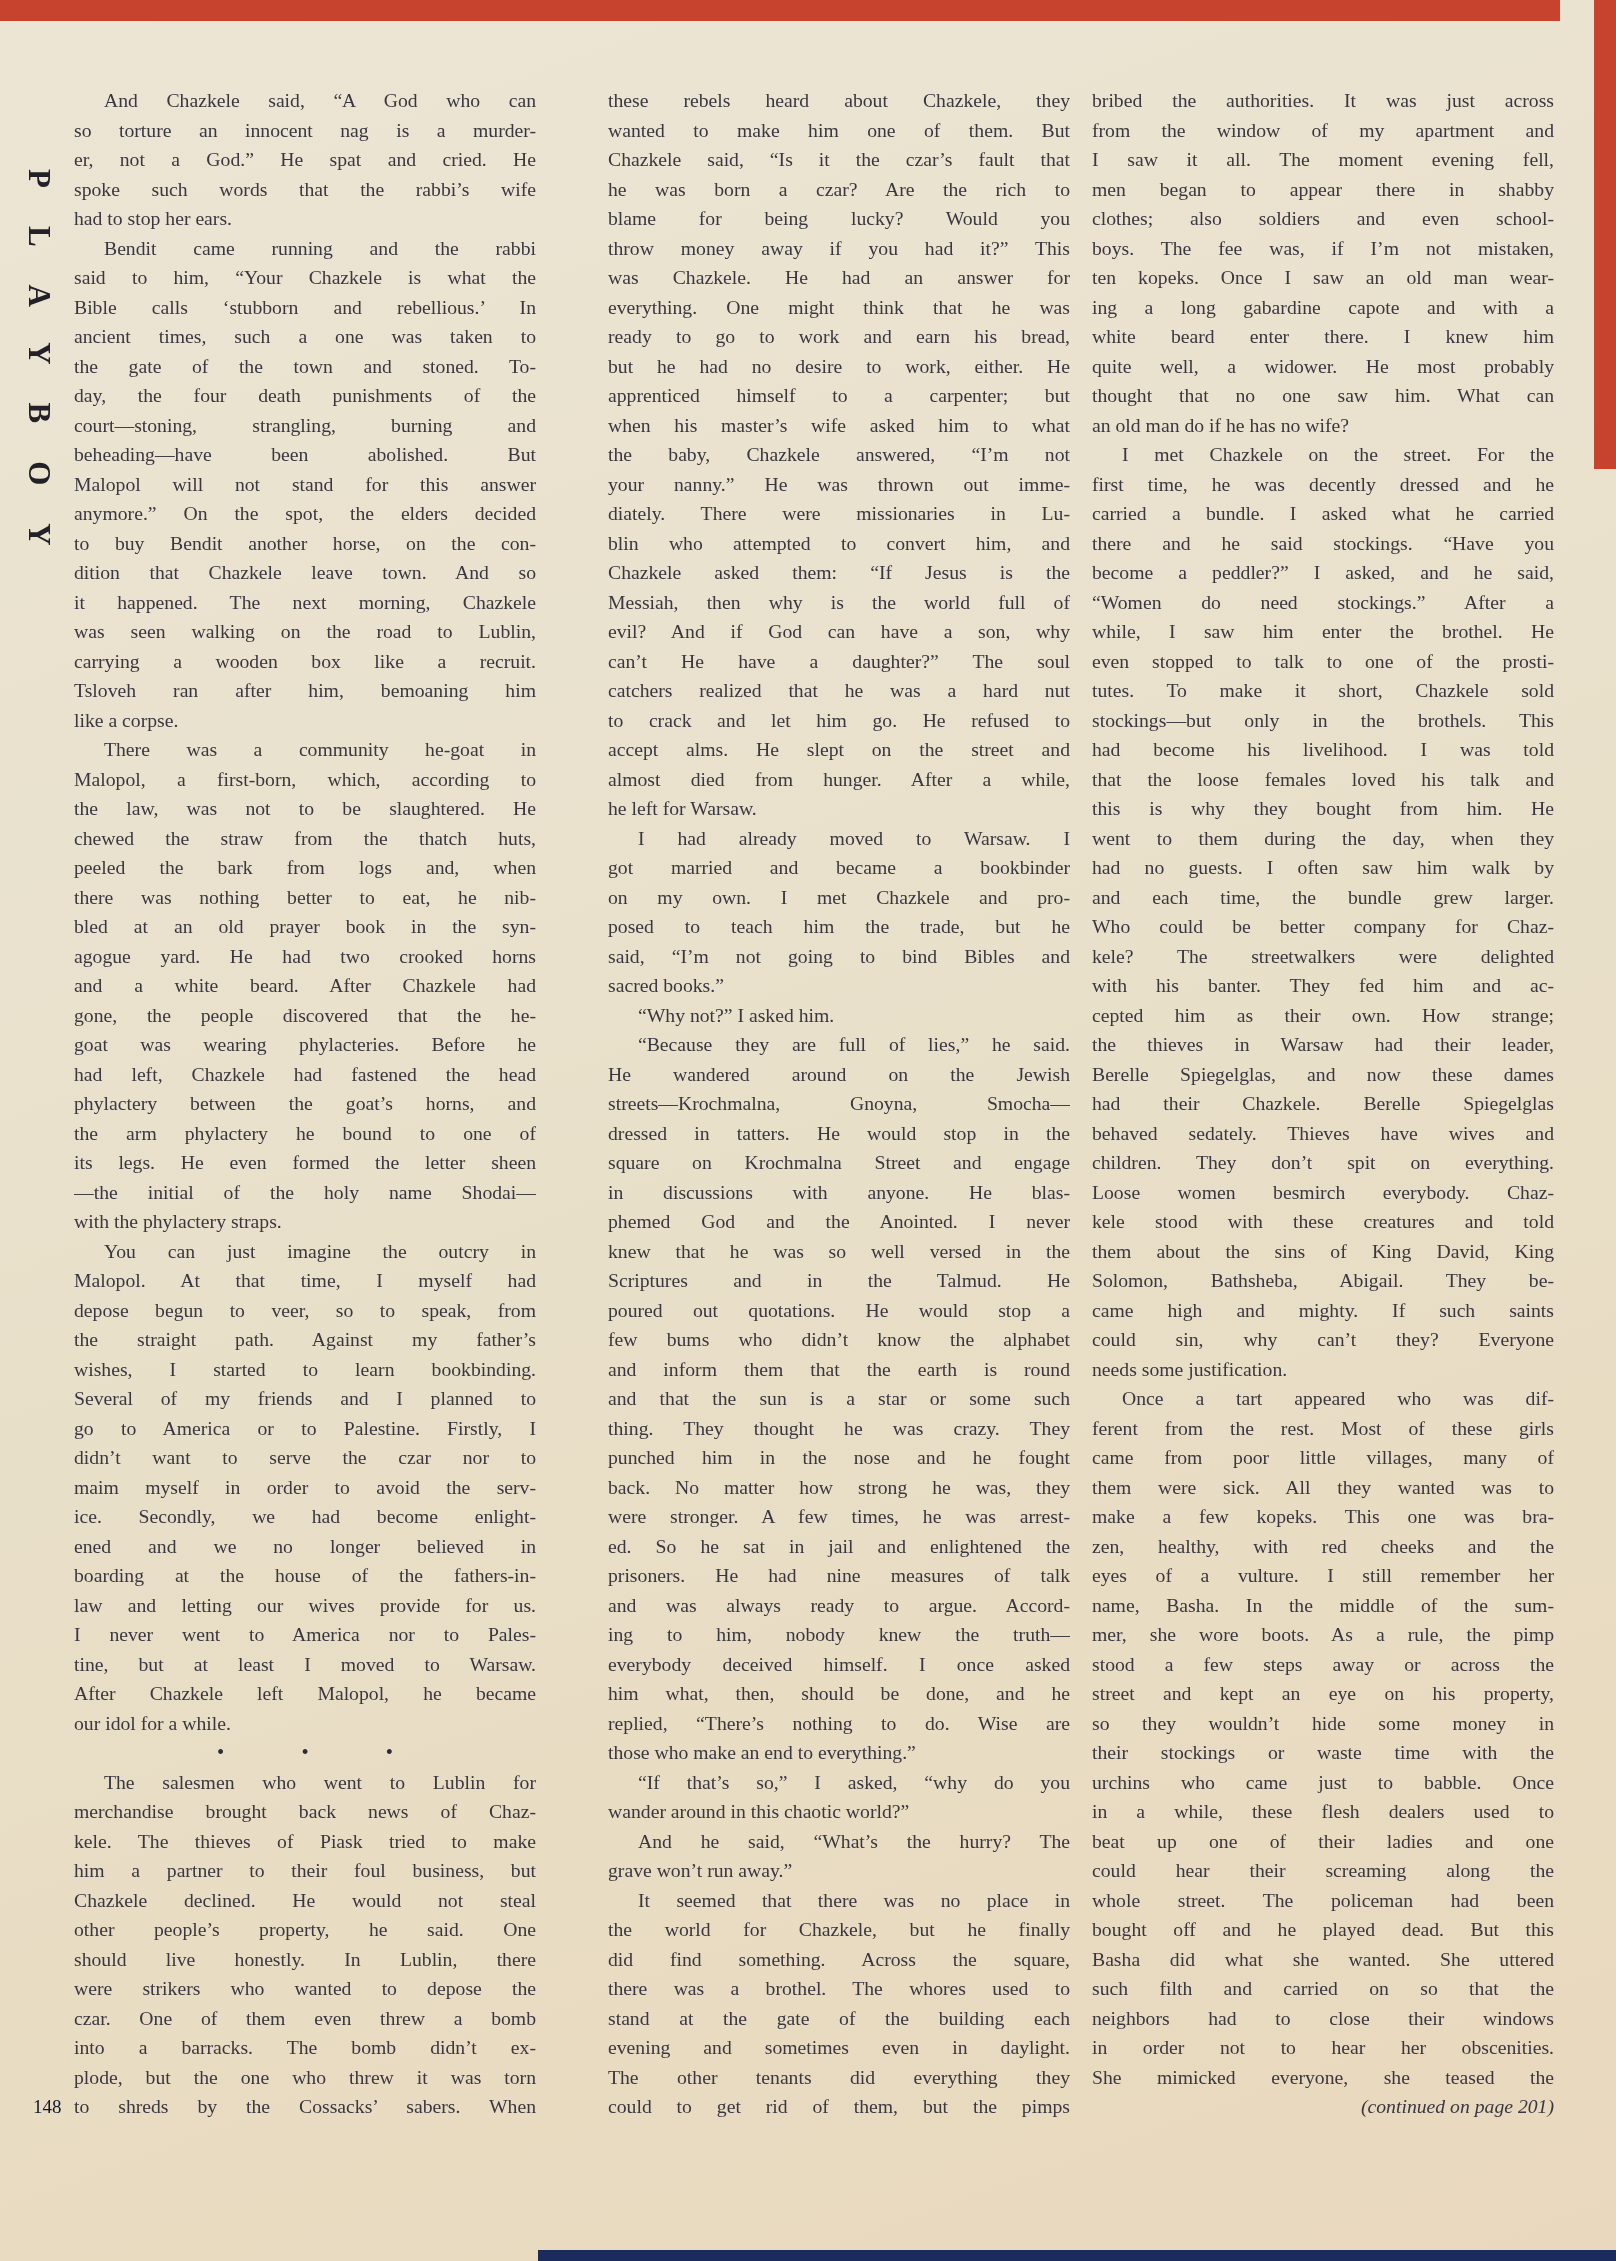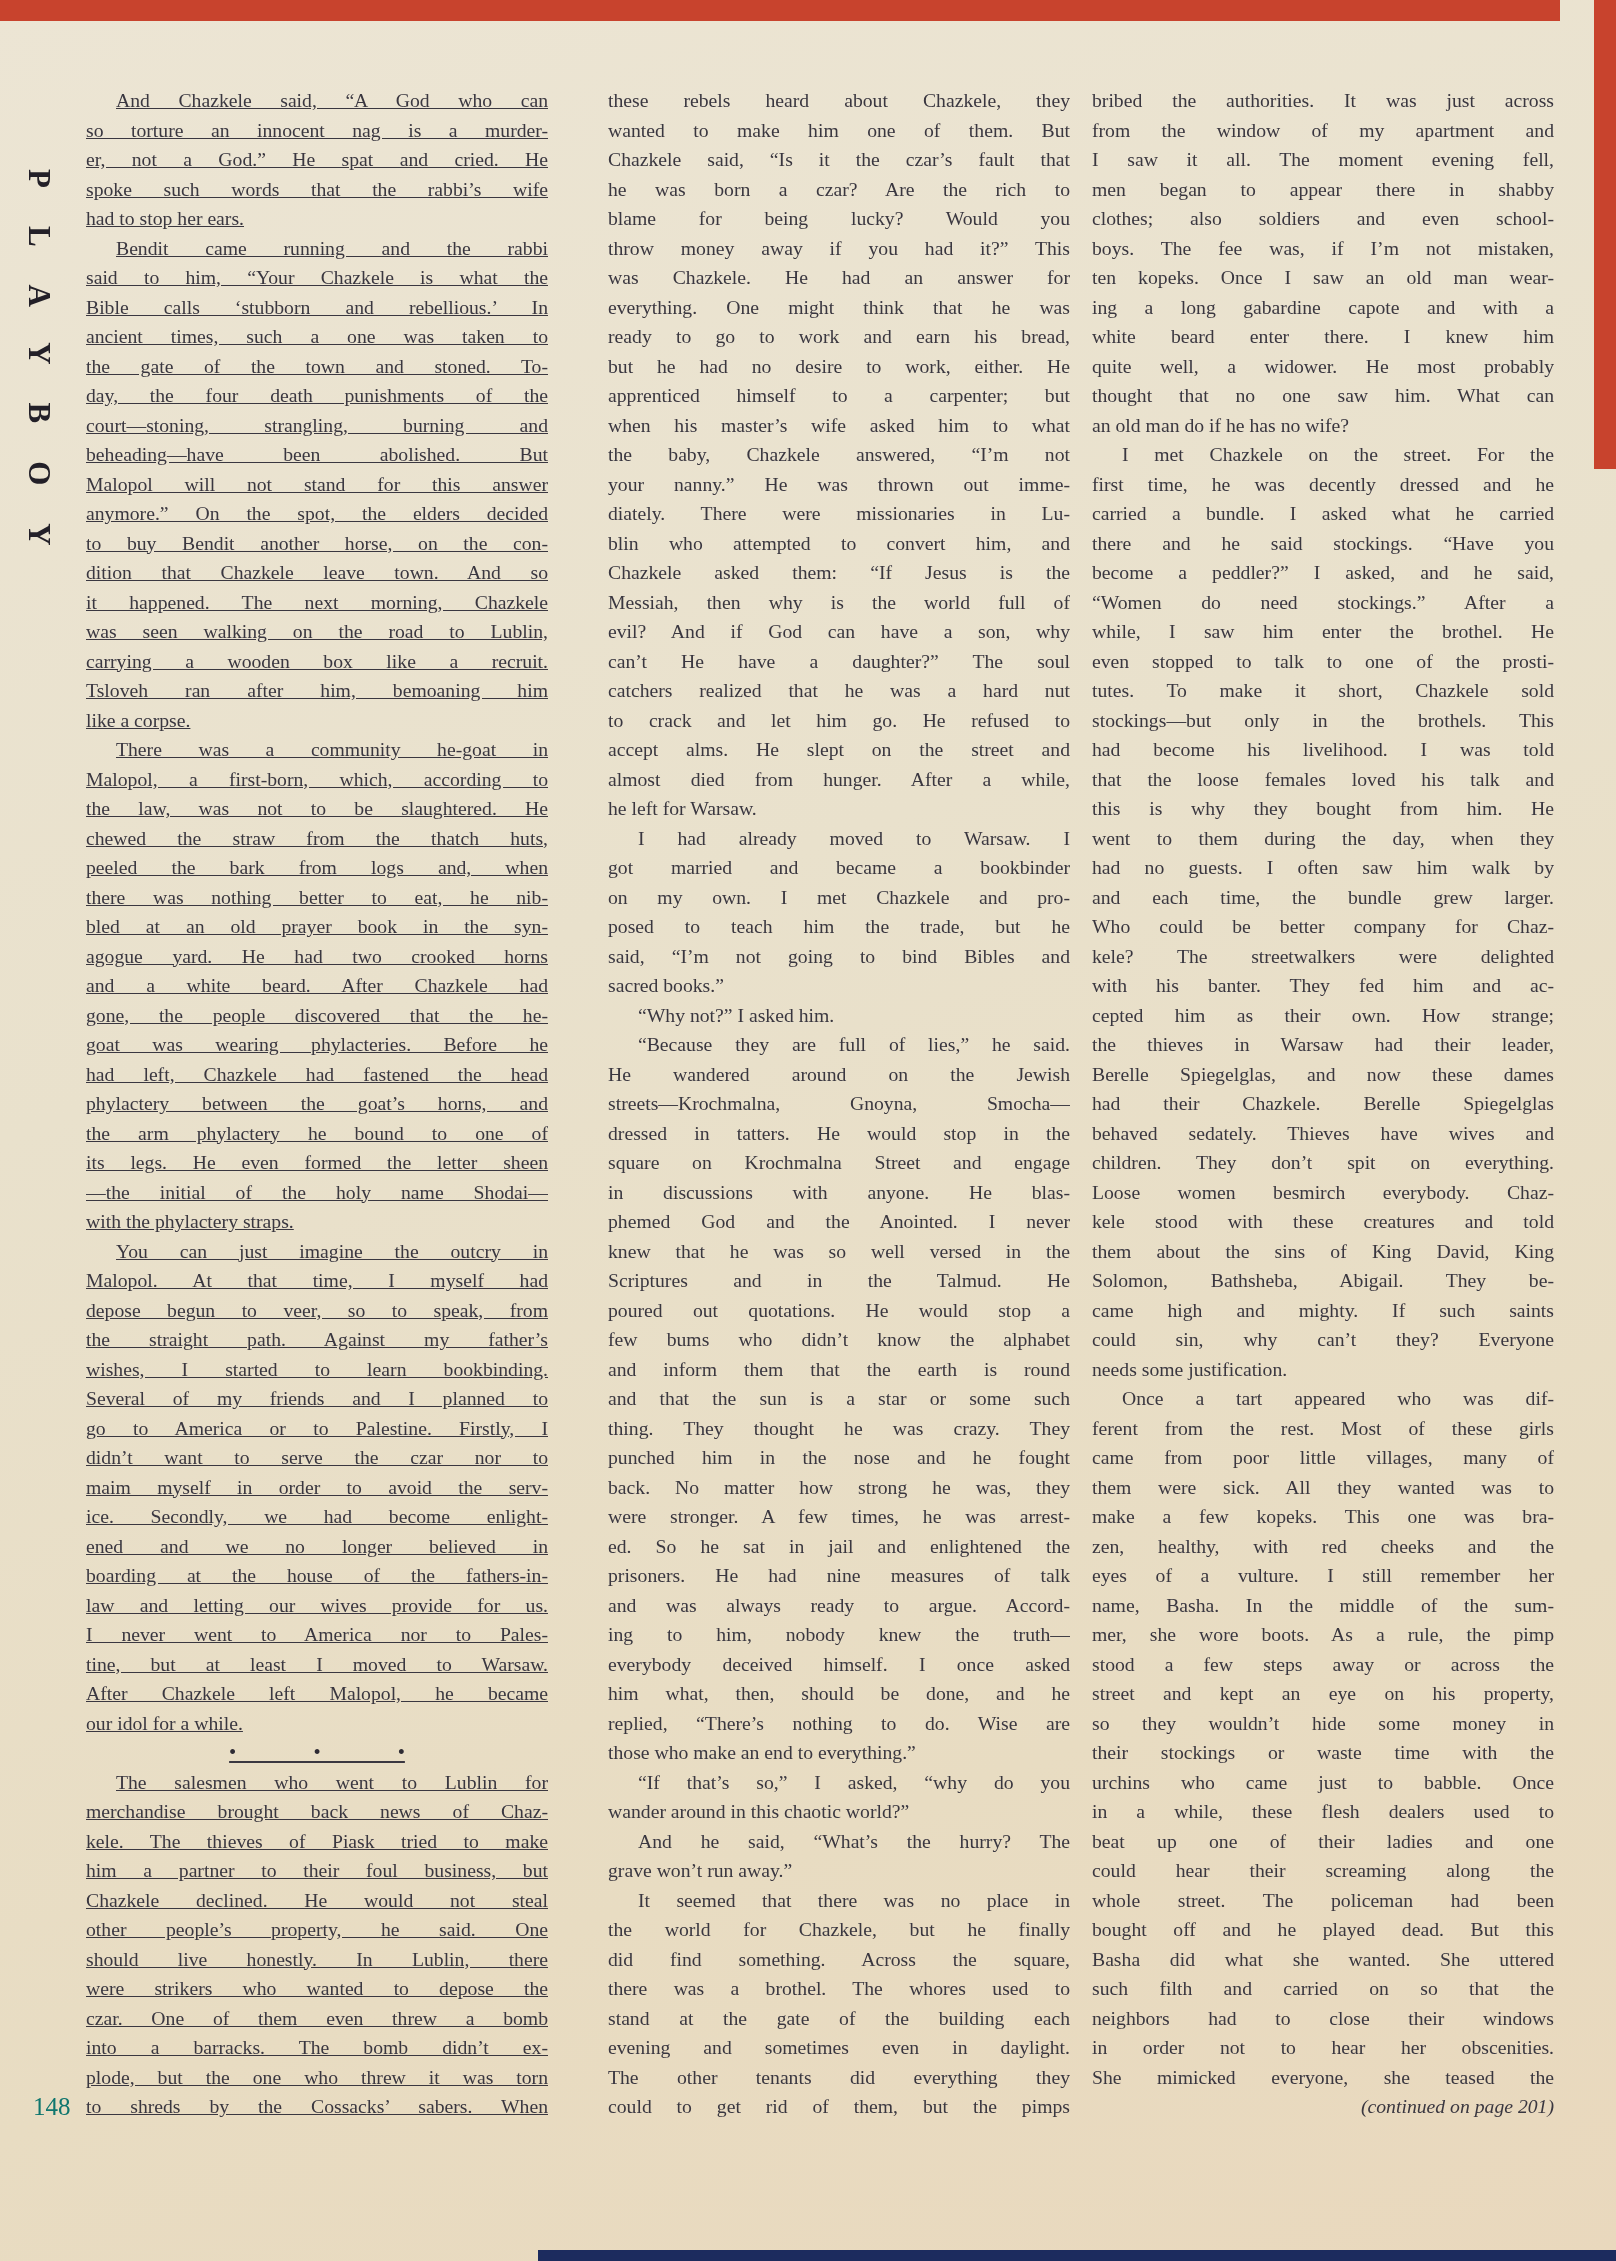--- a/index.html
+++ b/index.html
@@ -12,34 +12,34 @@
   .strip-top{position:absolute;left:0;top:0;width:1560px;height:20.5px;}
   .strip-right{position:absolute;left:1594px;top:0;width:22px;height:469px;}
   .strip-bottom{position:absolute;left:538px;top:2250px;width:1078px;height:11.6px;}
   .brand{
     position:absolute;left:20.5px;top:169px;height:451px;
     writing-mode:vertical-rl;text-orientation:mixed;
     font-weight:bold;font-size:31px;letter-spacing:38px;color:#232028;
     white-space:nowrap;
   }
   .col{position:absolute;top:86px;width:462px;font-size:19.7px;}
-  .col1{left:86px;text-decoration:underline;}
+  .col1{left:74px;}
   .col2{left:608px;}
   .col3{left:1084px;margin-left:8px;}
   .line{
     height:29.5px;line-height:29.5px;overflow:hidden;
     text-align:justify;text-align-last:justify;
   }
   .line.indent{padding-left:30px;}
   .line.endp{text-align-last:left;}
   .line.sep{text-align:center;text-align-last:center;word-spacing:72px;font-size:20.5px;color:#2e2b34;}
   .line.note{font-style:italic;text-align-last:right;}
   .pagenum{
     position:absolute;left:33px;top:2092px;height:29.5px;line-height:29.5px;
-    font-size:25px;color:#0f766e;
+    font-size:19px;color:#0f172a;
   }
 </style>
 </head>
 <body>
 
 <div class="strip-top" style="background: rgb(200, 67, 45);"></div>
 <div class="strip-right" style="background: rgb(200, 67, 45);"></div>
 <div class="strip-bottom" style="background: rgb(28, 43, 94);"></div>
 
 <div class="brand">PLAYBOY</div>

